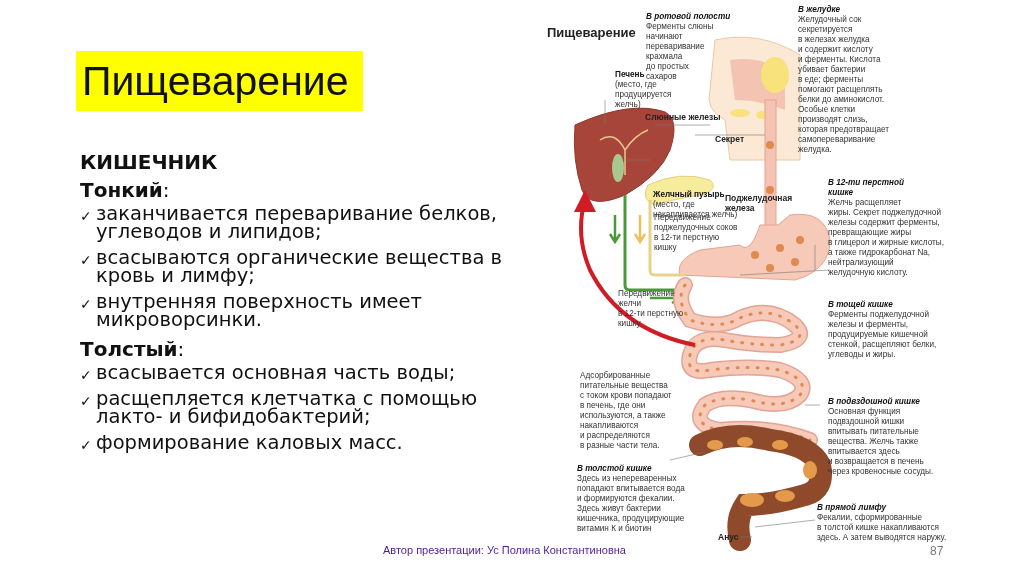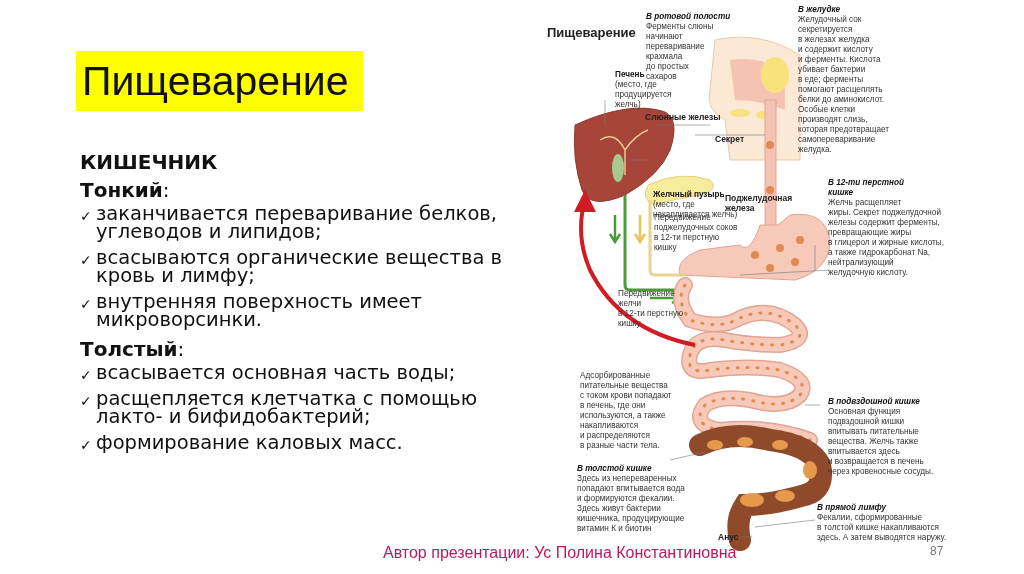--- a/index.html
+++ b/index.html
@@ -6,21 +6,21 @@
   body { width:1024px; height:574px; background:#ffffff; position:relative; overflow:hidden; font-family:"DejaVu Sans", sans-serif; color:#111; }
   .title-box { position:absolute; left:76px; top:51px; width:287px; height:60px; background:#ffff00; }
   .title-box span { position:absolute; left:6px; top:6px; font-family:"Liberation Sans", sans-serif; font-size:41px; line-height:48px; color:#111; }
   .left { position:absolute; left:76px; top:150px; width:460px; font-family:"DejaVu Sans", sans-serif; }
   .h-big { font-weight:bold; font-size:20px; line-height:24px; margin:0 0 4px 4px; }
   .h-sub { font-size:20px; line-height:24px; margin:0 0 3px 4px; }
   .h-sub b { font-weight:bold; }
   .bullet { position:relative; padding-left:20px; font-size:19.5px; line-height:18px; margin-bottom:8px; }
   .bullet .chk { position:absolute; left:4px; top:2px; font-size:14px; line-height:18px; }
   .bullet .txt { display:block; }
-  .footer-author { position:absolute; left:383px; top:544px; font-family:"Liberation Sans", sans-serif; font-size:16px; color:#be185d; }
+  .footer-author { position:absolute; left:383px; top:544px; font-family:"Liberation Sans", sans-serif; font-size:11px; color:#4c1d95; }
   .footer-page { position:absolute; left:930px; top:544px; font-family:"Liberation Sans", sans-serif; font-size:12px; color:#777; }
   .diagram { position:absolute; left:530px; top:0; width:494px; height:560px; }
   .dg-title { position:absolute; left:17px; top:25px; font-family:"Liberation Sans", sans-serif; font-weight:bold; font-size:13px; color:#222; }
   .lbl { position:absolute; font-family:"Liberation Sans", sans-serif; font-size:8.2px; line-height:10px; color:#333; white-space:pre-line; }
   .lbl .hd { font-weight:bold; font-style:italic; color:#111; display:block; }
   .lbl.bold { font-weight:bold; color:#222; font-size:8.5px; }
   svg { position:absolute; left:0; top:0; }
 </style>
 </head>
 <body>
@@ -164,20 +164,25 @@
 кишку</div>
     <div class="lbl" style="left:298px;top:178px;"><span class="hd">В 12-ти перстной
 кишке</span><span>Желчь расщепляет
 жиры. Секрет поджелудочной
 железы содержит ферменты,
 превращающие жиры
 в глицерол и жирные кислоты,
 а также гидрокарбонат Na,
 нейтрализующий
 желудочную кислоту.</span></div>
+    <div class="lbl" style="left:298px;top:300px;"><span class="hd">В тощей кишке</span><span>Ферменты поджелудочной
+железы и ферменты,
+продуцируемые кишечной
+стенкой, расщепляют белки,
+углеводы и жиры.</span></div>
     <div class="lbl" style="left:50px;top:371px;">Адсорбированные
 питательные вещества
 с током крови попадают
 в печень, где они
 используются, а также
 накапливаются
 и распределяются
 в разные части тела.</div>
     <div class="lbl" style="left:298px;top:397px;"><span class="hd">В подвздошной кишке</span><span>Основная функция
 подвздошной кишки

